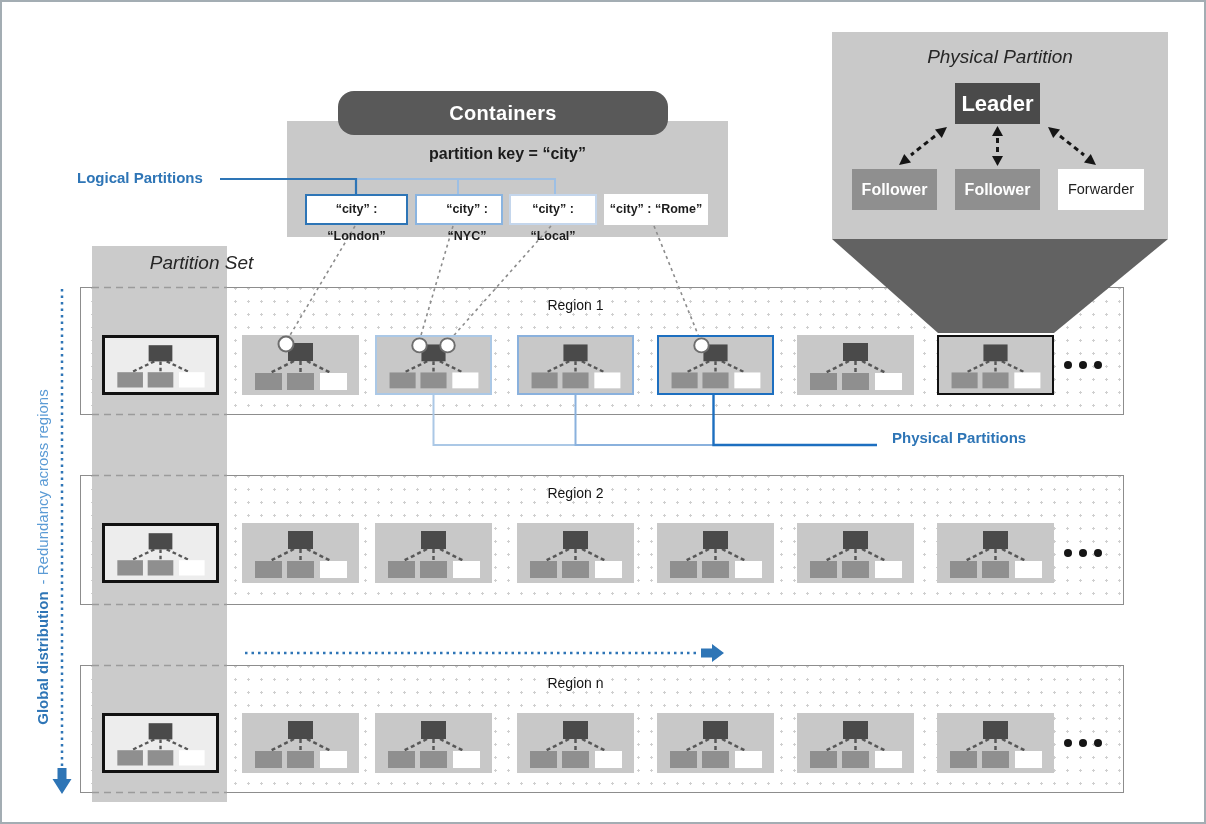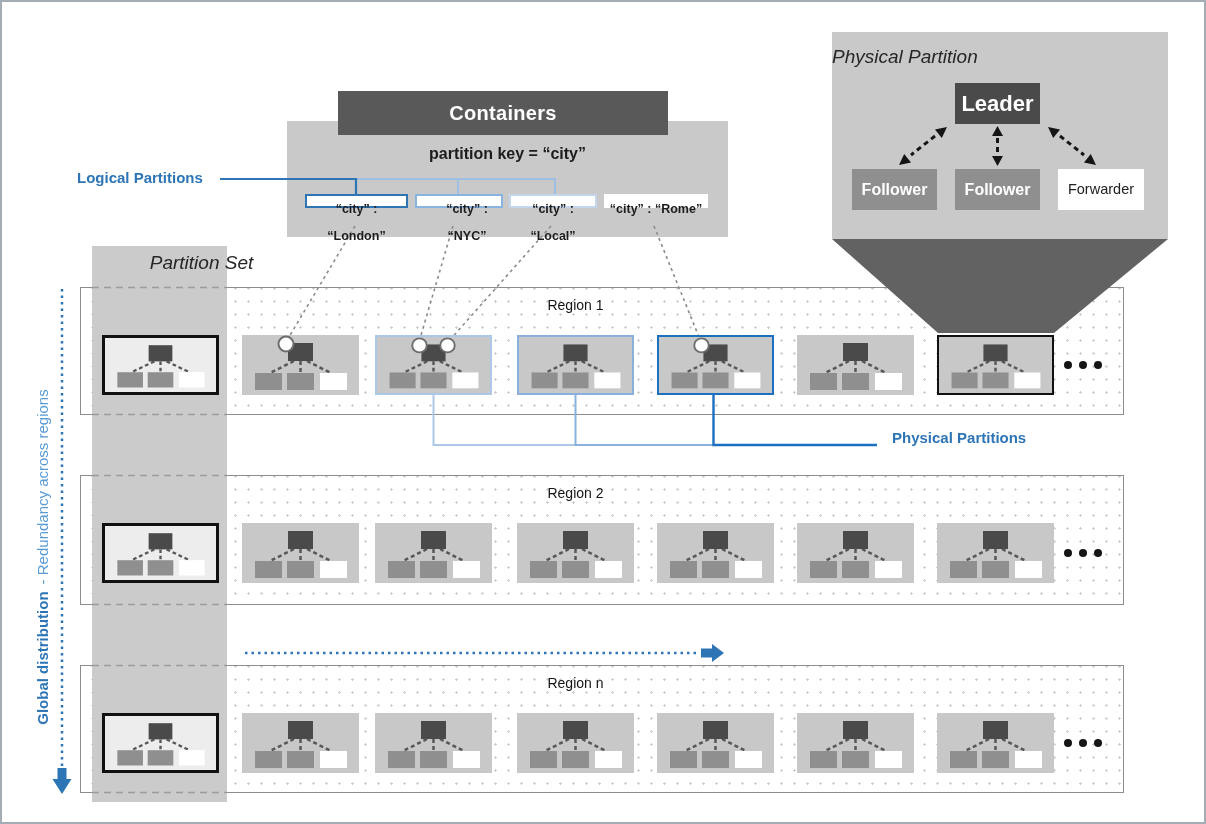--- a/index.html
+++ b/index.html
@@ -11,31 +11,31 @@
     background-size:13px 13px;background-position:5px 7px;
     border:1px solid #8d8d8d;box-sizing:border-box;}
   .region-title{position:absolute;left:147px;width:695px;top:9px;text-align:center;
     font-size:14px;font-weight:400;color:#141414;}
   
   .ps-column{left:90px;top:244px;width:135px;height:556px;background:#cbcbcb;}
   .ps-title{left:90px;top:250px;width:135px;text-align:center;font-style:italic;font-size:19px;color:#262626;padding-left:42px;}
   
   .containers-body{left:285px;top:119px;width:441px;height:116px;background:#c9c9c9;}
   .containers-header{left:336px;top:89px;width:330px;height:44px;background:#595959;color:#ffffff;
-    font-size:20px;font-weight:700;text-align:center;line-height:44px;letter-spacing:.3px;}
+    font-size:20px;font-weight:700;text-align:center;line-height:44px;letter-spacing:.3px;border-radius:16px;}
   .partition-key{left:285px;top:143px;width:441px;text-align:center;font-size:16px;font-weight:600;color:#1c1c1c;}
-  .lp-box{position:absolute;top:192px;height:14px;background:#ffffff;box-sizing:border-box;
+  .lp-box{position:absolute;top:192px;height:31px;background:#ffffff;box-sizing:border-box;
     font-size:12.5px;font-weight:600;color:#1c1c1c;text-align:center;line-height:27px;}
   .lp-dark{border:2px solid #2e75b6;}
   .lp-medium{border:2px solid #8ab4e0;}
   .lp-light{border:2px solid #c4d6ec;}
   .lp-none{border:2px solid #ffffff;}
   
   .pp-body{left:830px;top:30px;width:336px;height:207px;background:#c9c9c9;}
-  .pp-title{left:830px;top:44px;width:336px;font-style:italic;font-size:19px;color:#262626;}
+  .pp-title{left:830px;top:44px;width:336px;text-align:center;font-style:italic;font-size:19px;color:#262626;}
   .pp-node{position:absolute;height:41px;text-align:center;line-height:41px;box-sizing:border-box;}
   .pp-leader{left:953px;top:81px;width:85px;background:#4a4a4a;color:#fff;font-weight:700;font-size:22px;}
   .pp-follower{background:#8f8f8f;color:#fff;font-weight:700;font-size:16px;}
   .pp-forwarder{left:1056px;top:167px;width:86px;background:#ffffff;color:#222;font-size:14.5px;}
   
   .mini-icon{position:absolute;width:117px;height:60px;background:#c8c8c8;box-sizing:border-box;}
   .mini-icon svg{display:block;width:100%;height:100%;}
   .mi-none{border:none;}
   .mi-light{border:2px solid #abc8e6;}
   .mi-medium{border:2px solid #8ab1dd;}

